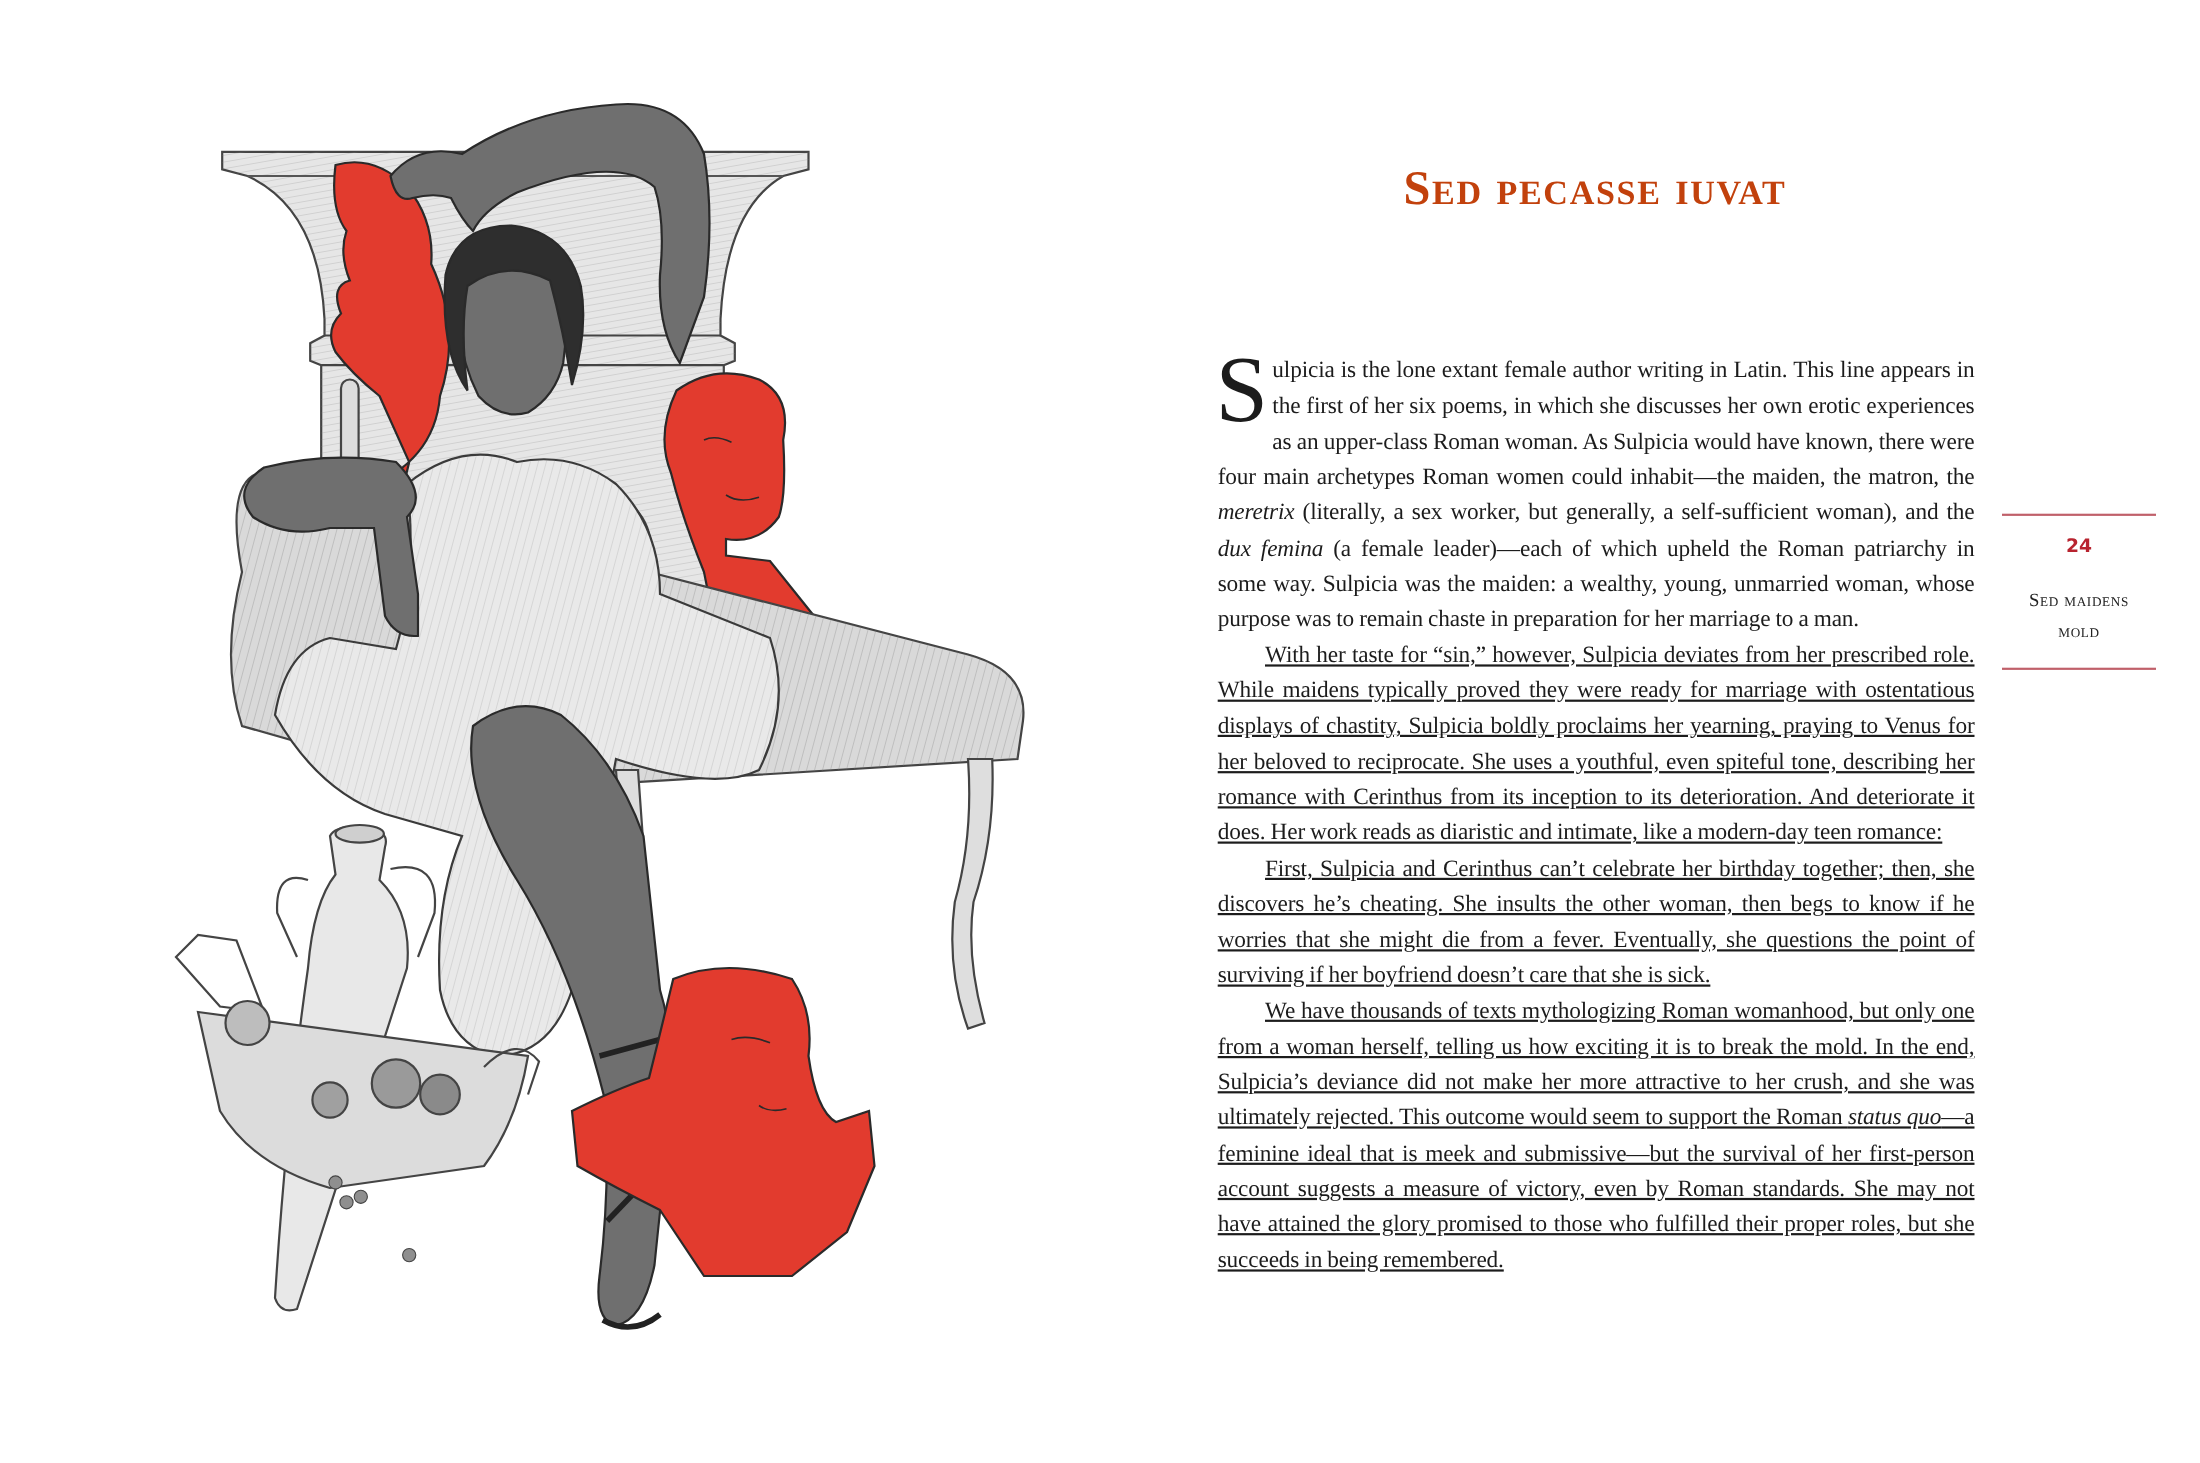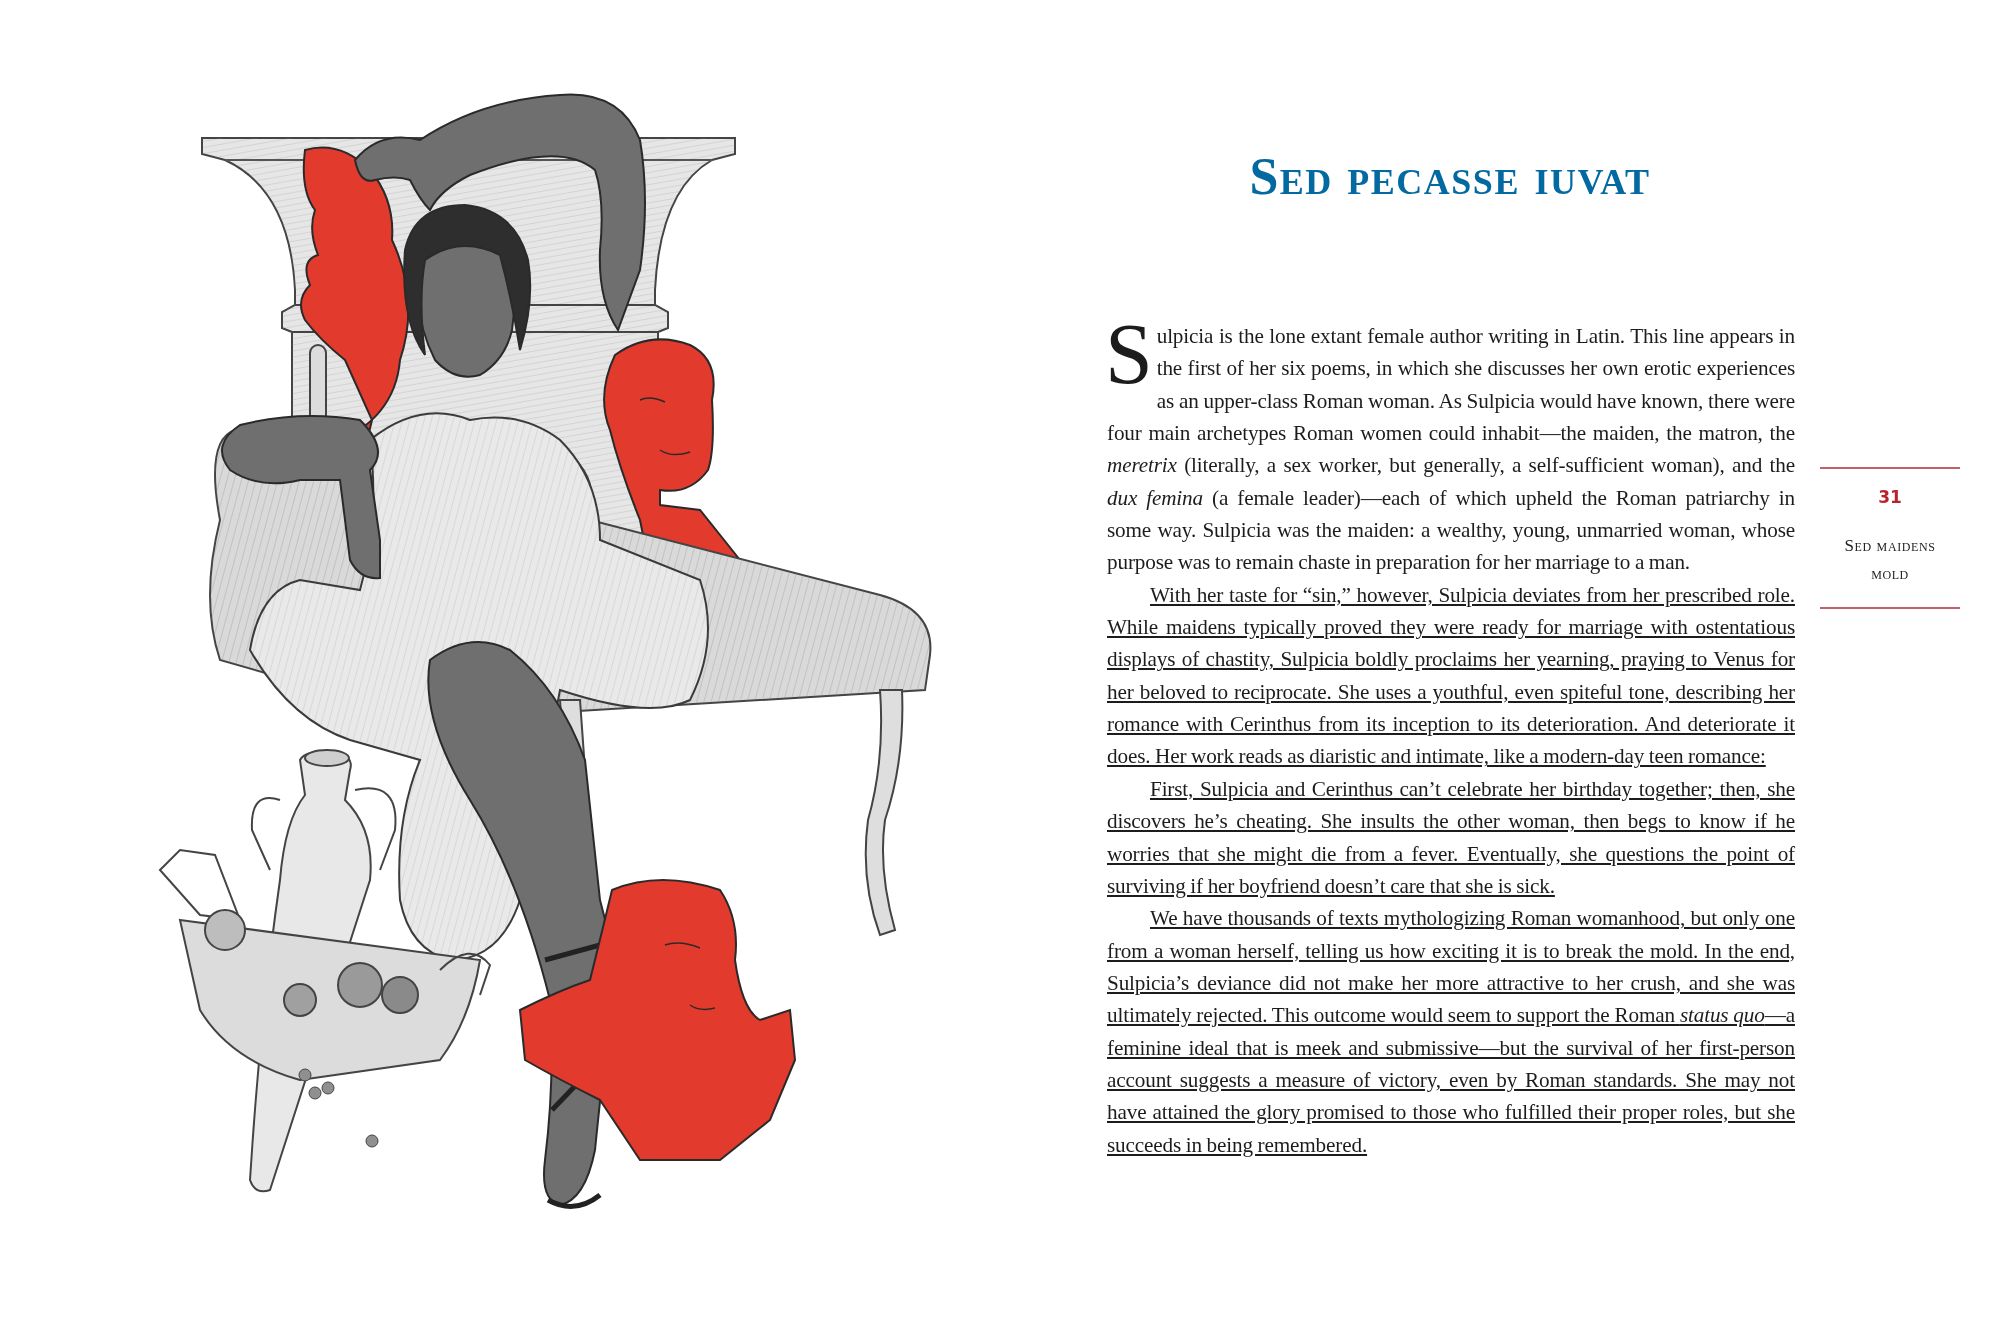--- a/index.html
+++ b/index.html
@@ -1,21 +1,21 @@
 <!DOCTYPE html>
 <html><head>
 <meta charset="utf-8">
 <style>
   html, body { margin: 0; padding: 0; background: #ffffff; }
   body { width: 2000px; height: 1330px; position: relative; overflow: hidden; font-family: "Liberation Serif", "DejaVu Serif", serif; color: #1c1c1c; }
   .spread { position: absolute; inset: 0; }
   .illustration { position: absolute; left: 140px; top: 85px; width: 830px; height: 1180px; }
   .illustration svg { width: 100%; height: 100%; display: block; }
 
-  .title { position: absolute; left: 1105px; top: 112px; width: 690px; text-align: center; color: #0369a1; font-family: "Liberation Serif", serif; font-size: 52px; line-height: 60px; letter-spacing: 1.5px; font-variant: small-caps; white-space: nowrap; }
+  .title { position: absolute; left: 1105px; top: 112px; width: 690px; text-align: center; color: #c2410c; font-family: "Liberation Serif", serif; font-size: 44px; line-height: 60px; letter-spacing: 1.5px; font-variant: small-caps; white-space: nowrap; }
 
   .meta { position: absolute; left: 1107px; top: 188px; width: 690px; }
   .meta-row { height: 32px; line-height: 32px; font-size: 22px; white-space: nowrap; }
   .meta-label { font-family: "DejaVu Sans", sans-serif; font-weight: bold; font-size: 16px; letter-spacing: 2.6px; color: #1a1a1a; }
   .meta-value { font-family: "Liberation Serif", serif; font-size: 22px; }
   .meta-value em { font-style: italic; }
 
   .body-text { position: absolute; left: 1107px; top: 320px; width: 688px; font-size: 21.2px; line-height: 32.35px; text-align: justify; letter-spacing: -0.15px; word-spacing: -0.5px; }
   .body-text p { margin: 0; }
   .body-text p.indent { text-indent: 43px; text-decoration: underline; }
@@ -134,21 +134,21 @@
 
   <div class="body-text">
     <p><span class="drop-cap">S</span><span>ulpicia is the lone extant female author writing in Latin. This line appears in the first of her six poems, in which she discusses her own erotic experiences as an upper-class Roman woman. As Sulpicia would have known, there were four main archetypes Roman women could inhabit—the maiden, the matron, the </span><em>meretrix</em><span> (literally, a sex worker, but generally, a self-sufficient woman), and the </span><em>dux femina</em><span> (a female leader)—each of which upheld the Roman patriarchy in some way. Sulpicia was the maiden: a wealthy, young, unmarried woman, whose purpose was to remain chaste in preparation for her marriage to a man.</span></p>
     <p class="indent"><span>With her taste for “sin,” however, Sulpicia deviates from her prescribed role. While maidens typically proved they were ready for marriage with ostentatious displays of chastity, Sulpicia boldly proclaims her yearning, praying to Venus for her beloved to reciprocate. She uses a youthful, even spiteful tone, describing her romance with Cerinthus from its inception to its deterioration. And deteriorate it does. Her work reads as diaristic and intimate, like a modern-day teen romance:</span></p>
     <p class="indent"><span>First, Sulpicia and Cerinthus can’t celebrate her birthday together; then, she discovers he’s cheating. She insults the other woman, then begs to know if he worries that she might die from a fever. Eventually, she questions the point of surviving if her boyfriend doesn’t care that she is sick.</span></p>
     <p class="indent"><span>We have thousands of texts mythologizing Roman womanhood, but only one from a woman herself, telling us how exciting it is to break the mold. In the end, Sulpicia’s deviance did not make her more attractive to her crush, and she was ultimately rejected. This outcome would seem to support the Roman </span><em>status quo</em><span>—a feminine ideal that is meek and submissive—but the survival of her first-person account suggests a measure of victory, even by Roman standards. She may not have attained the glory promised to those who fulfilled their proper roles, but she succeeds in being remembered.</span></p>
   </div>
 
   <div class="sidebar">
     <div class="sidebar-rule top"></div>
-    <div class="page-number">31</div>
+    <div class="page-number">24</div>
     <div class="running-head">
       <div>Sed maidens</div>
       <div>mold</div>
     </div>
     <div class="sidebar-rule bottom"></div>
   </div>
 
 </div>
 
 </body></html>

